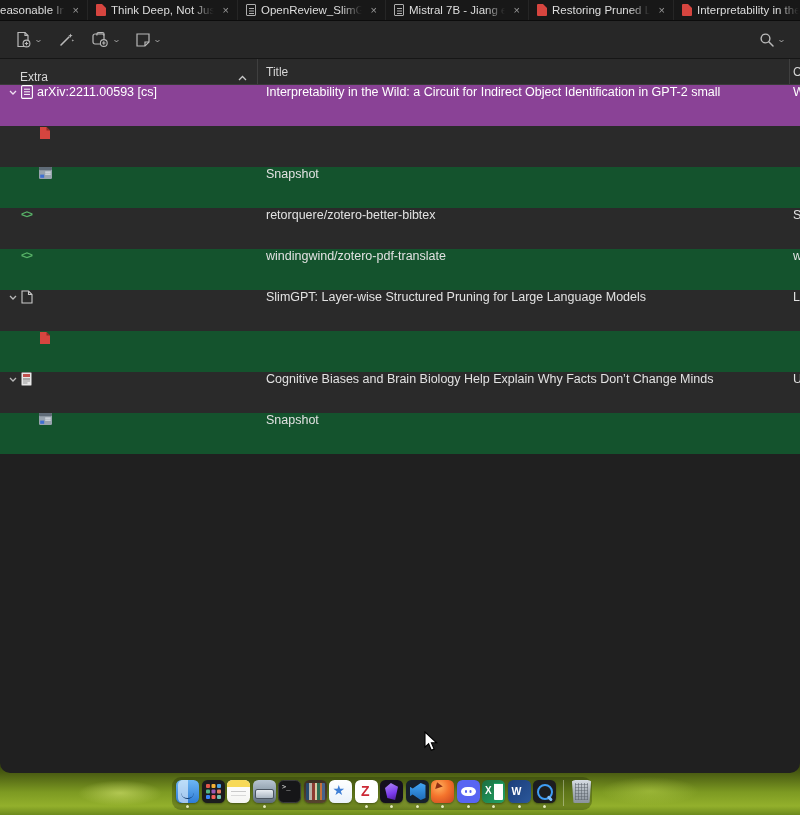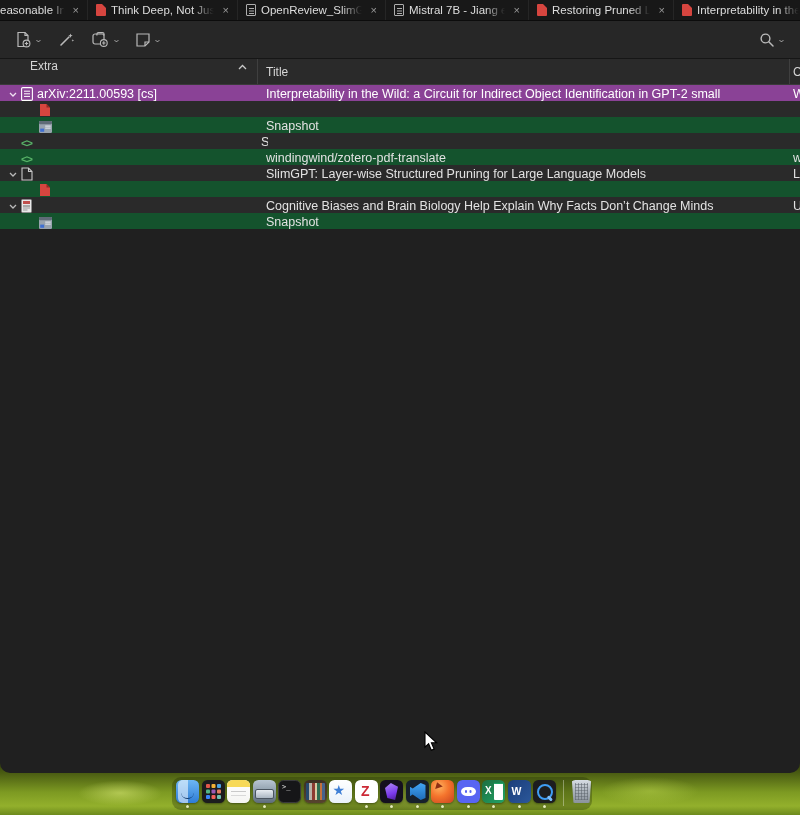--- a/index.html
+++ b/index.html
@@ -42,30 +42,30 @@
     border-bottom:1px solid #161616; padding:0 10px; }
   .tbtn { display:flex; align-items:center; gap:3px; color:#b9b9b9; padding:4px 5px; border-radius:4px; }
   .tbtn svg { display:block; }
   .chev { font-size:8px; color:#9a9a9a; transform:scaleX(1.4); }
   .spacer { flex:1; }
   .gap1{margin-left:6px;} 
 
   
   .thead { position:relative; display:flex; align-items:center; height:26px; background:#2a2a2a;
     border-bottom:1px solid #3a3a3a; color:#d6d6d6; font-size:12px; }
-  .th1 { width:258px; display:flex; align-items:flex-start; padding-left:30px; position:relative;
+  .th1 { width:258px; display:flex; align-items:flex-end; padding-left:20px; position:relative;
     border-right:1px solid #3f3f3f; height:100%; }
   .th1 .sort { margin-left:auto; margin-right:10px; color:#c9c9c9; }
   .th2 { flex:1; padding-left:8px; height:100%; display:flex; align-items:center;
     border-right:1px solid #3f3f3f; }
   .th3 { width:10px; padding-left:3px; overflow:hidden; height:100%; display:flex; align-items:center; }
 
   
   .rows { font-size:12.5px; color:#e2e2e2; }
-  .row { display:flex; align-items:flex-end; height:16px; }
+  .row { display:flex; align-items:flex-start; height:41px; }
   .row.alt-a { background:#2a2a2a; }
   .row.alt-b { background:#14532d; }
   .row.sel { background:#8a4296; color:#fff; }
   .c1 { width:258px; display:flex; align-items:center; gap:4px; padding-left:8px; overflow:hidden;
     white-space:nowrap; }
   .c2 { flex:1; padding-left:8px; overflow:hidden; white-space:nowrap; }
   .c3 { width:10px; overflow:hidden; white-space:nowrap; padding-left:3px; }
   .twisty { width:9px; flex:0 0 9px; display:flex; align-items:center; justify-content:center; }
   .twisty svg { display:block; }
   .no-twisty { width:9px; flex:0 0 9px; }
@@ -303,20 +303,21 @@
         </div>
         <div class="c2">Snapshot</div>
         <div class="c3"></div>
       </div>
 
       <div class="row alt-a">
         <div class="c1">
           <span class="no-twisty"></span>
           <span class="ricon codeic">&lt;&gt;</span>
         </div>
+        <div class="c2">retorquere/zotero-better-bibtex</div>
         <div class="c3">S</div>
       </div>
 
       <div class="row alt-b">
         <div class="c1">
           <span class="no-twisty"></span>
           <span class="ricon codeic">&lt;&gt;</span>
         </div>
         <div class="c2">windingwind/zotero-pdf-translate</div>
         <div class="c3">w</div>

